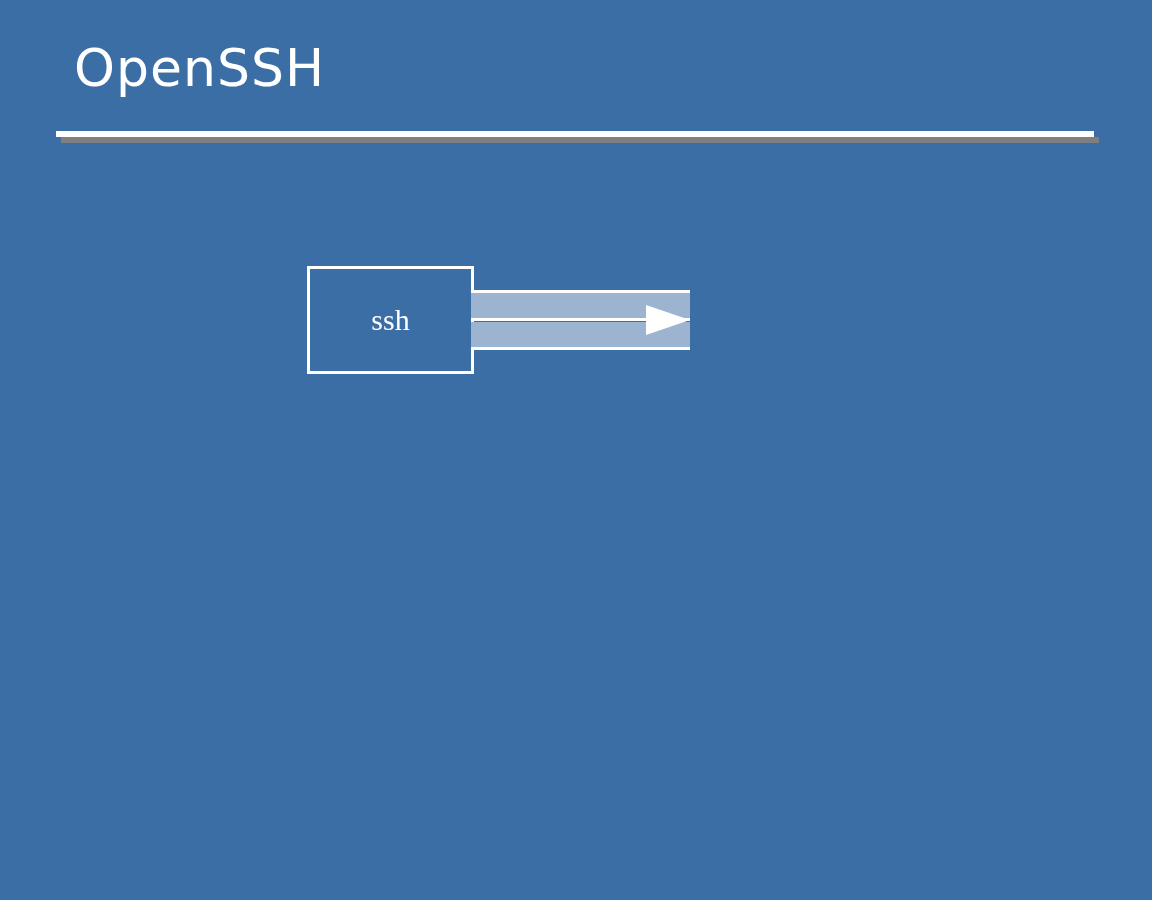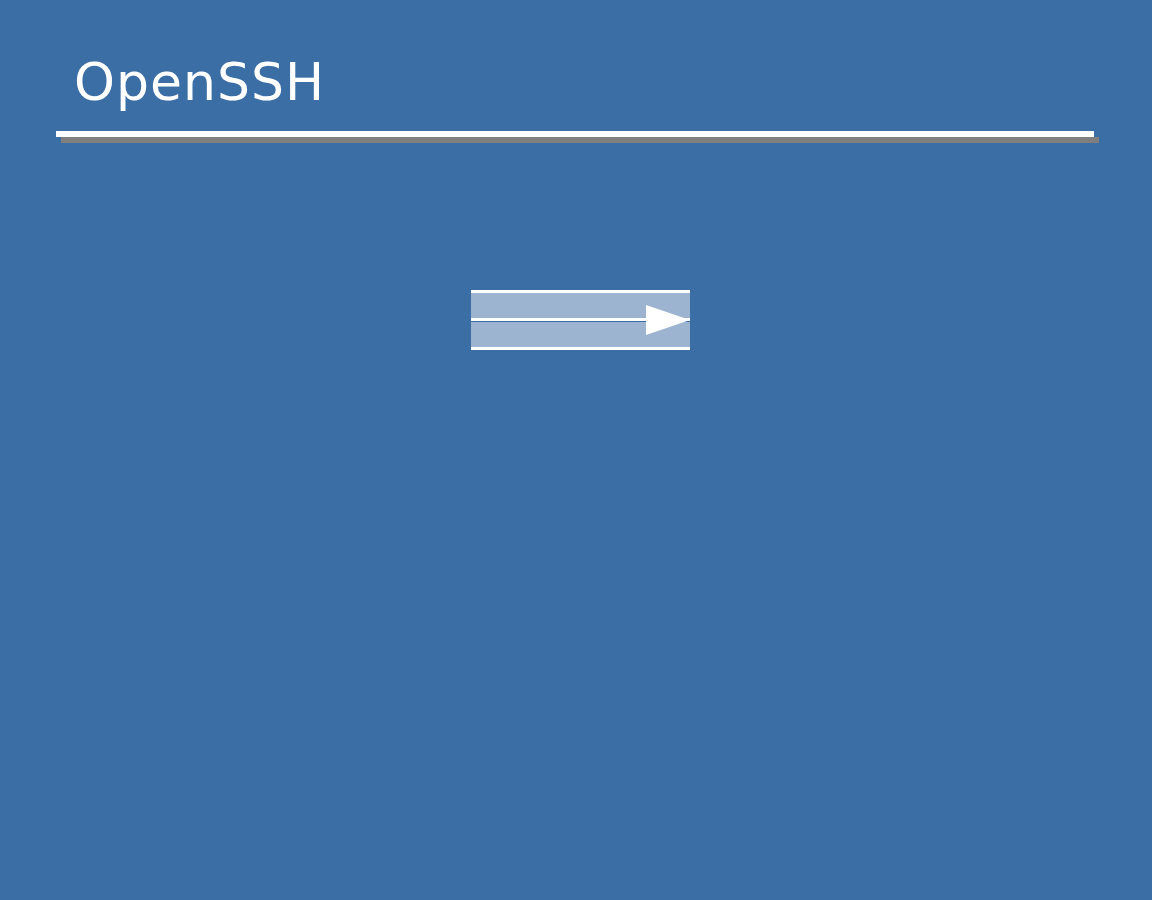--- a/index.html
+++ b/index.html
@@ -18,21 +18,21 @@
     position: relative;
     width: 1152px;
     height: 900px;
     background: #3b6ea5;
   }
 
   
   #slide-title {
     position: absolute;
     left: 74px;
-    top: 56px;
+    top: 42px;
     font-family: "DejaVu Sans", sans-serif;
     font-size: 52px;
     font-weight: 400;
     letter-spacing: 1px;
     color: #ffffff;
     line-height: 1;
     white-space: nowrap;
   }
 
   
@@ -148,20 +148,23 @@
 
 <div id="slide">
 
   <div id="slide-title">OpenSSH</div>
 
   <div id="title-rule-shadow"></div>
   <div id="title-rule"></div>
 
   <div id="diagram">
 
+    <div id="node-ssh" class="node-box">
+      <span class="node-label">ssh</span>
+    </div>
 
     <div id="connector">
       <div id="band-edge-top" class="band-edge"></div>
       <div id="band-upper" class="band"></div>
       <div id="band-edge-middle" class="band-edge"></div>
       <div id="band-lower" class="band"></div>
       <div id="band-edge-bottom" class="band-edge"></div>
       <div id="arrow-shaft"></div>
       <div id="arrow-head"></div>
     </div>

